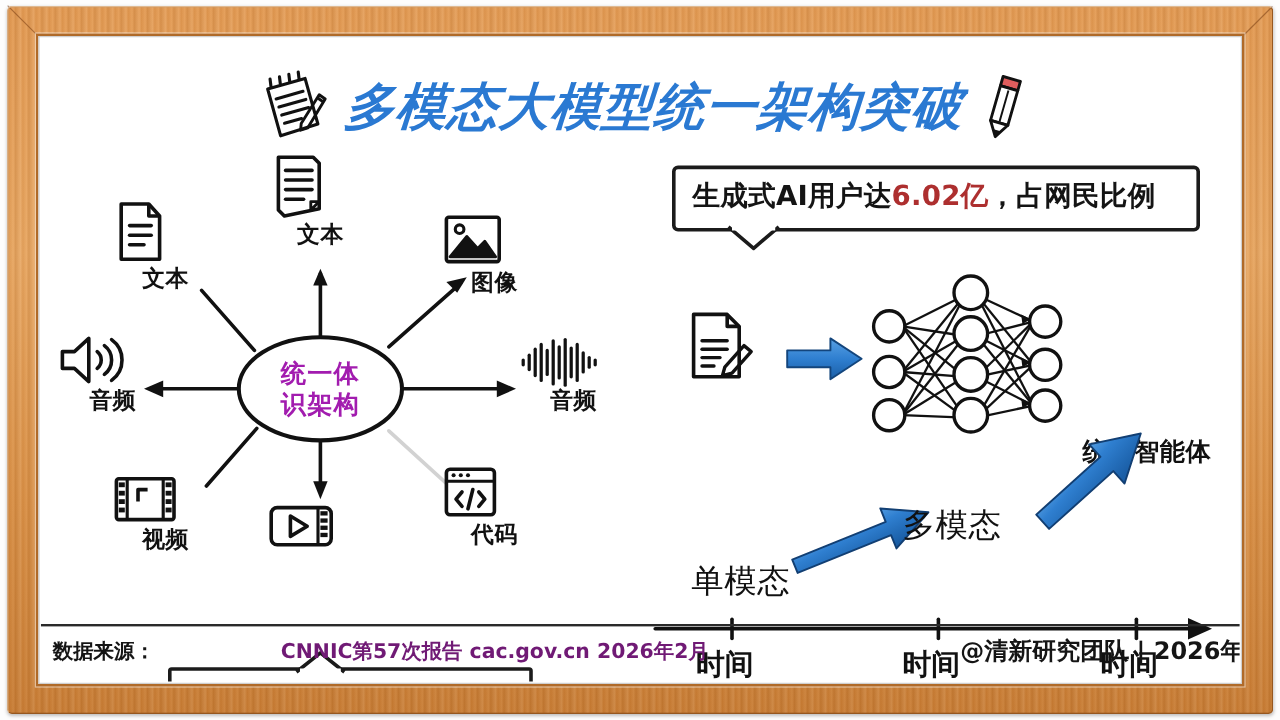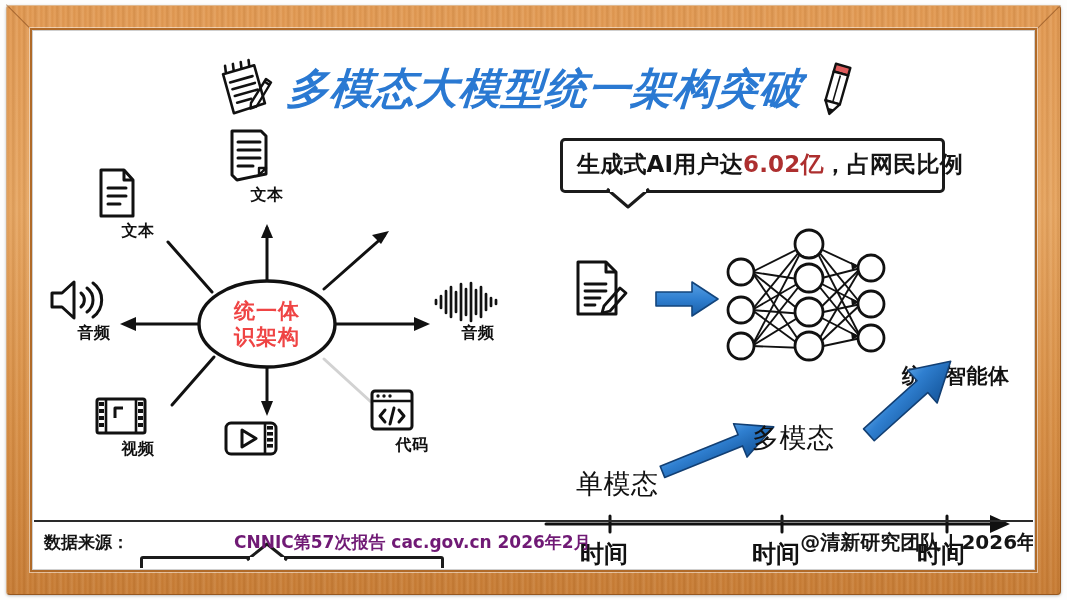--- a/index.html
+++ b/index.html
@@ -125,36 +125,36 @@
     left: 18px; top: 92px;
     width: 470px; height: 440px;
   }
   .node {
     position: absolute;
     width: 96px;
     text-align: center;
   }
   .node .label {
     font-family: "DejaVu Sans", "Liberation Sans", sans-serif;
-    font-size: 16px;
+    font-size: 19px;
     font-weight: 700;
     color: #111;
     margin-top: 1px;
     line-height: 1.05;
     letter-spacing: 0.5px;
   }
   .hub-text {
     position: absolute;
     left: 151px; top: 175px;
     width: 128px;
     text-align: center;
     font-family: "DejaVu Sans", "Liberation Sans", sans-serif;
     font-size: 21px;
     font-weight: 700;
-    color: #ef4444;
+    color: #a21caf;
     line-height: 1.22;
     letter-spacing: 1px;
   }
 
   
   .callout-left {
     position: absolute;
     left: 88px; top: 432px;
     width: 304px;
     box-sizing: border-box;
@@ -181,21 +181,21 @@
 
   
   .right-panel {
     position: absolute;
     left: 500px; top: 92px;
     width: 492px; height: 440px;
   }
   .callout-right {
     position: absolute;
     left: 26px; top: 14px;
-    width: 385px;
+    width: 440px;
     box-sizing: border-box;
     border: 3px solid #1b1b1b;
     background: #ffffff;
     padding: 10px 12px 11px 14px;
     border-radius: 5px;
   }
   .callout-right .line {
     font-family: "DejaVu Sans", "Liberation Sans", sans-serif;
     font-size: 23px;
     font-weight: 700;
@@ -385,20 +385,30 @@
               <path d="M19 16 L41 16"></path>
                 <path d="M19 24 L41 24"></path>
               <path d="M19 32 L41 32"></path>
                 <path d="M19 40 L34 40"></path>
             </g>
           </svg>
         </span>
         <div class="label">文本</div>
       </div>
 
+      <div class="node" style="left:312px; top:52px;">
+        <span>
+          <svg width="58" height="50" viewBox="0 0 58 50">
+            <rect x="8" y="5" width="44" height="37" rx="2" fill="#fff" stroke="#111" stroke-width="3"></rect>
+            <circle cx="19" cy="15" r="3.6" fill="none" stroke="#111" stroke-width="2.6"></circle>
+            <path d="M11 38 L25 21 L34 31 L40 25 L49 38 Z" fill="#111" stroke="#111" stroke-width="2.4" stroke-linejoin="round"></path>
+          </svg>
+        </span>
+        <div class="label">图像</div>
+      </div>
 
       <div class="node" style="left:-6px; top:152px;">
         <span>
           <svg width="62" height="48" viewBox="0 0 62 48">
             <path d="M6 17 L16 17 L28 6 L28 42 L16 31 L6 31 Z" fill="#fff" stroke="#111" stroke-width="3" stroke-linejoin="round"></path>
             <g fill="none" stroke="#111" stroke-width="3" stroke-linecap="round">
               <path d="M35 17 A9 9 0 0 1 35 31"></path>
               <path d="M41 12 A15 15 0 0 1 41 36"></path>
               <path d="M47 7 A21 21 0 0 1 47 41"></path>
             </g>

